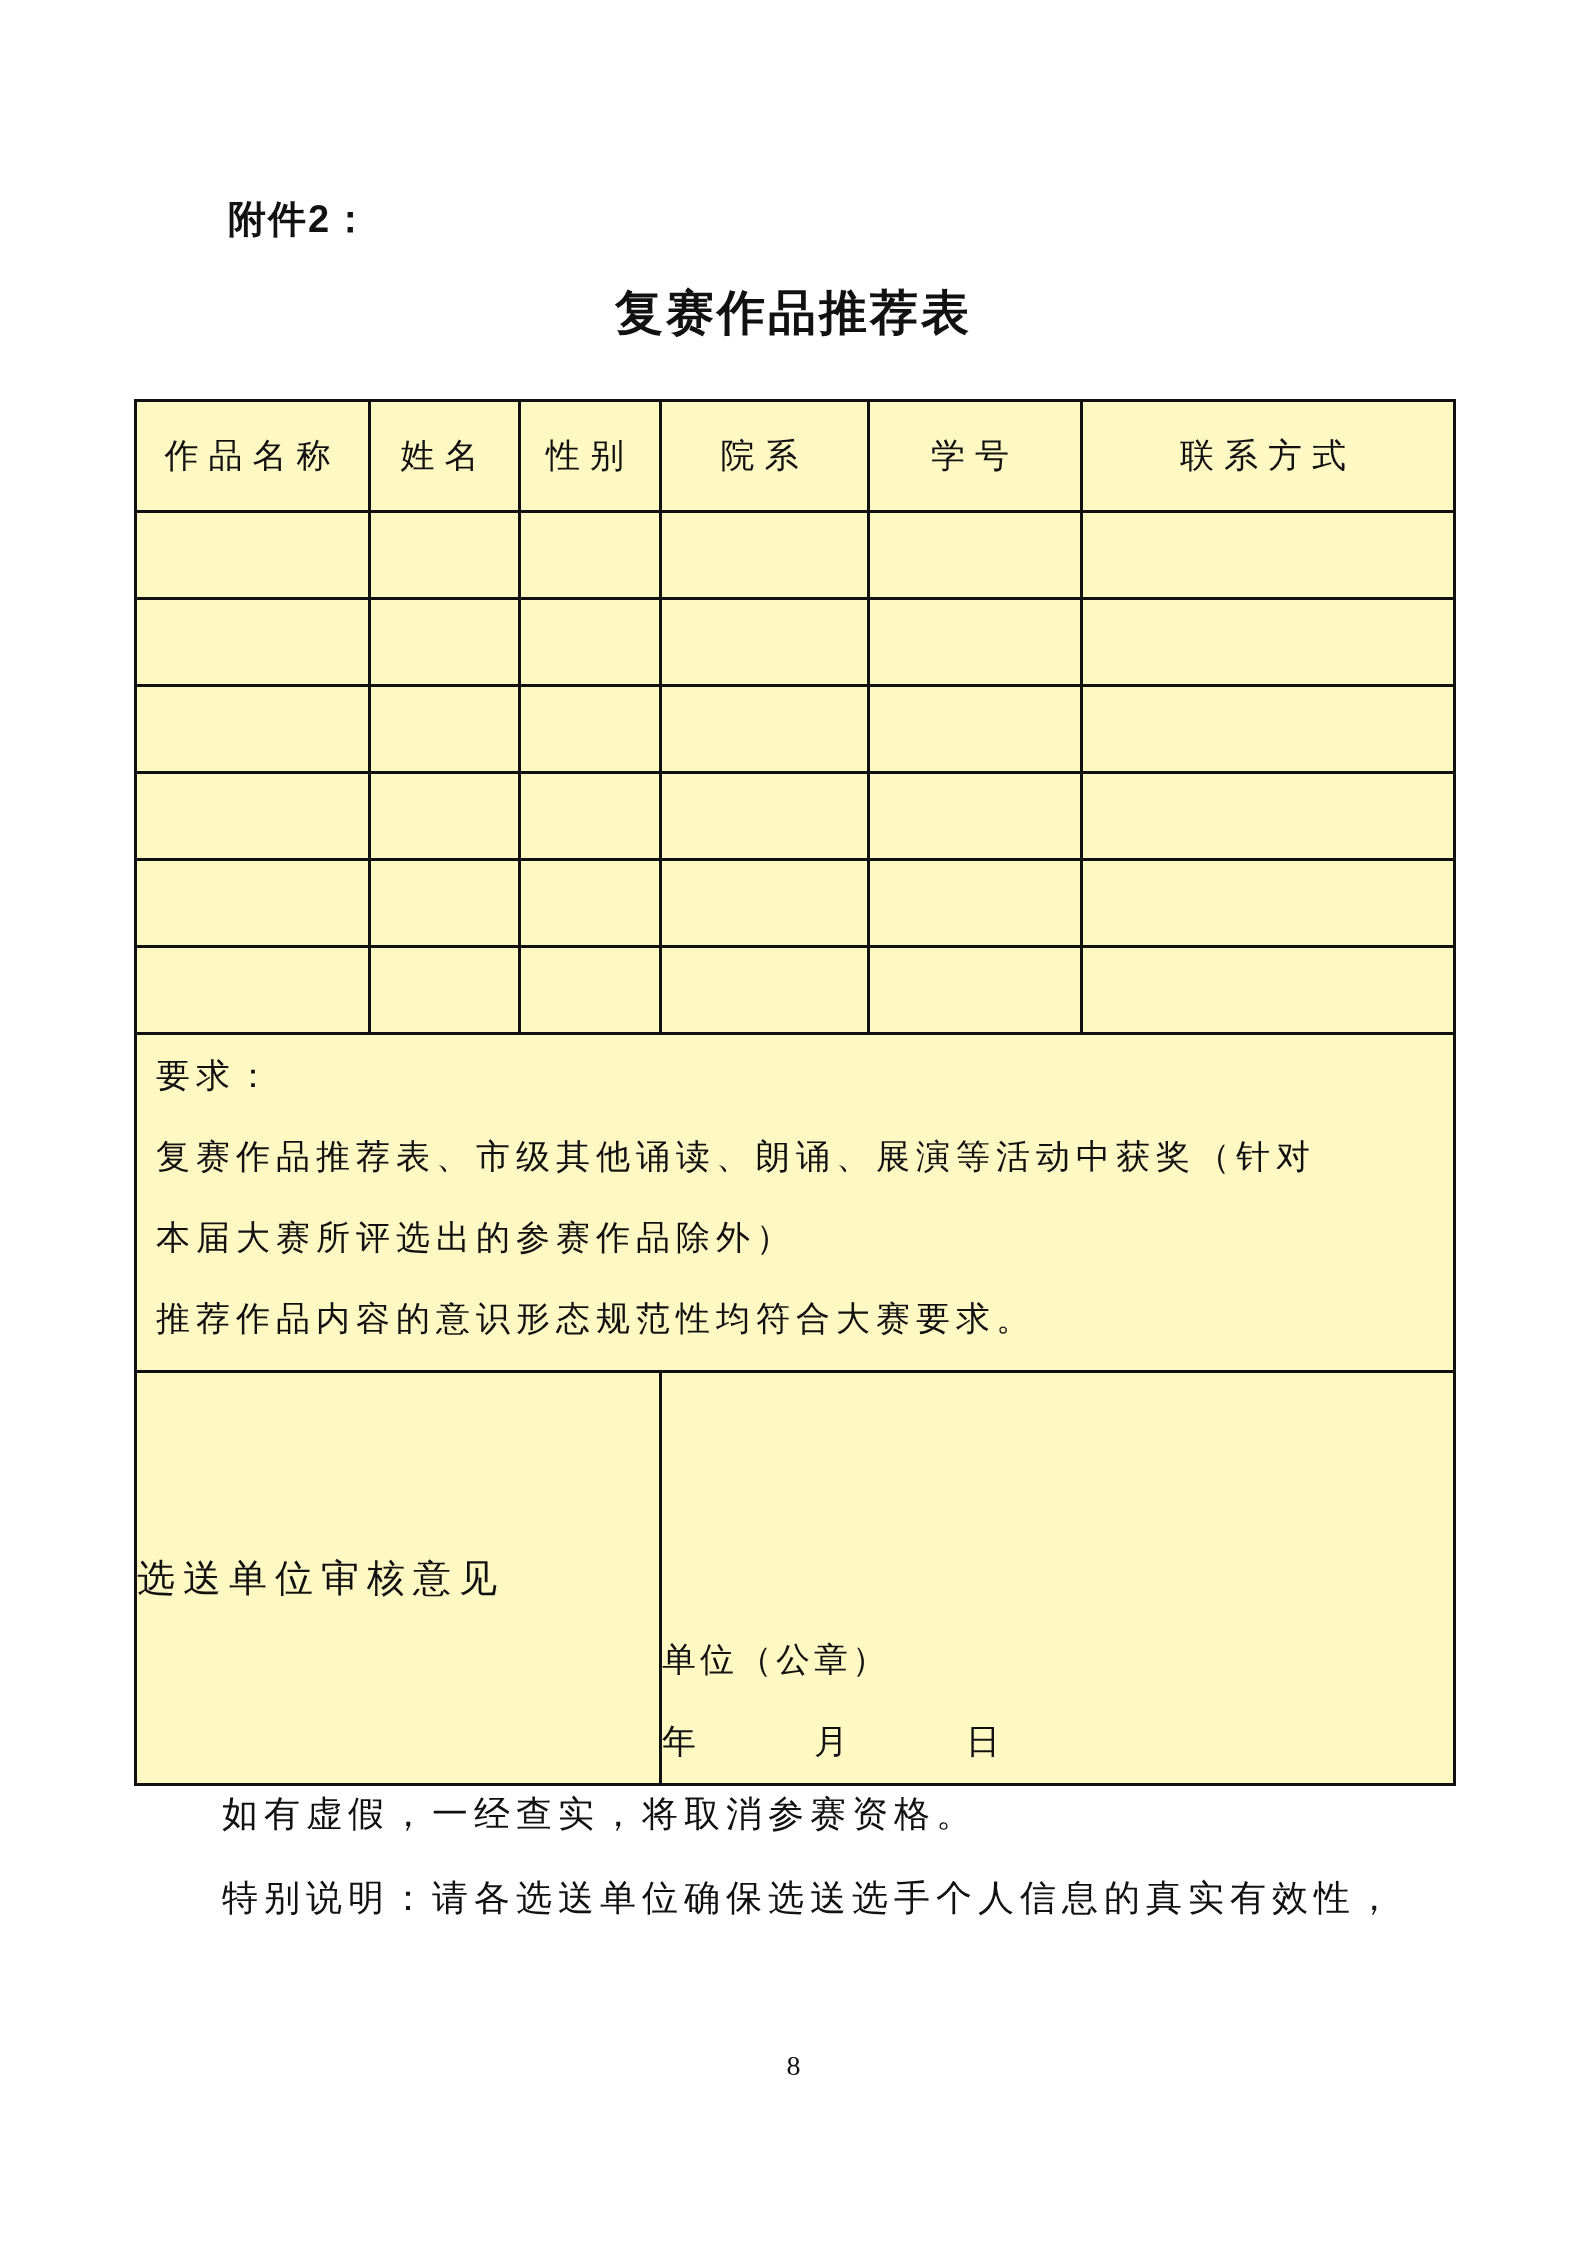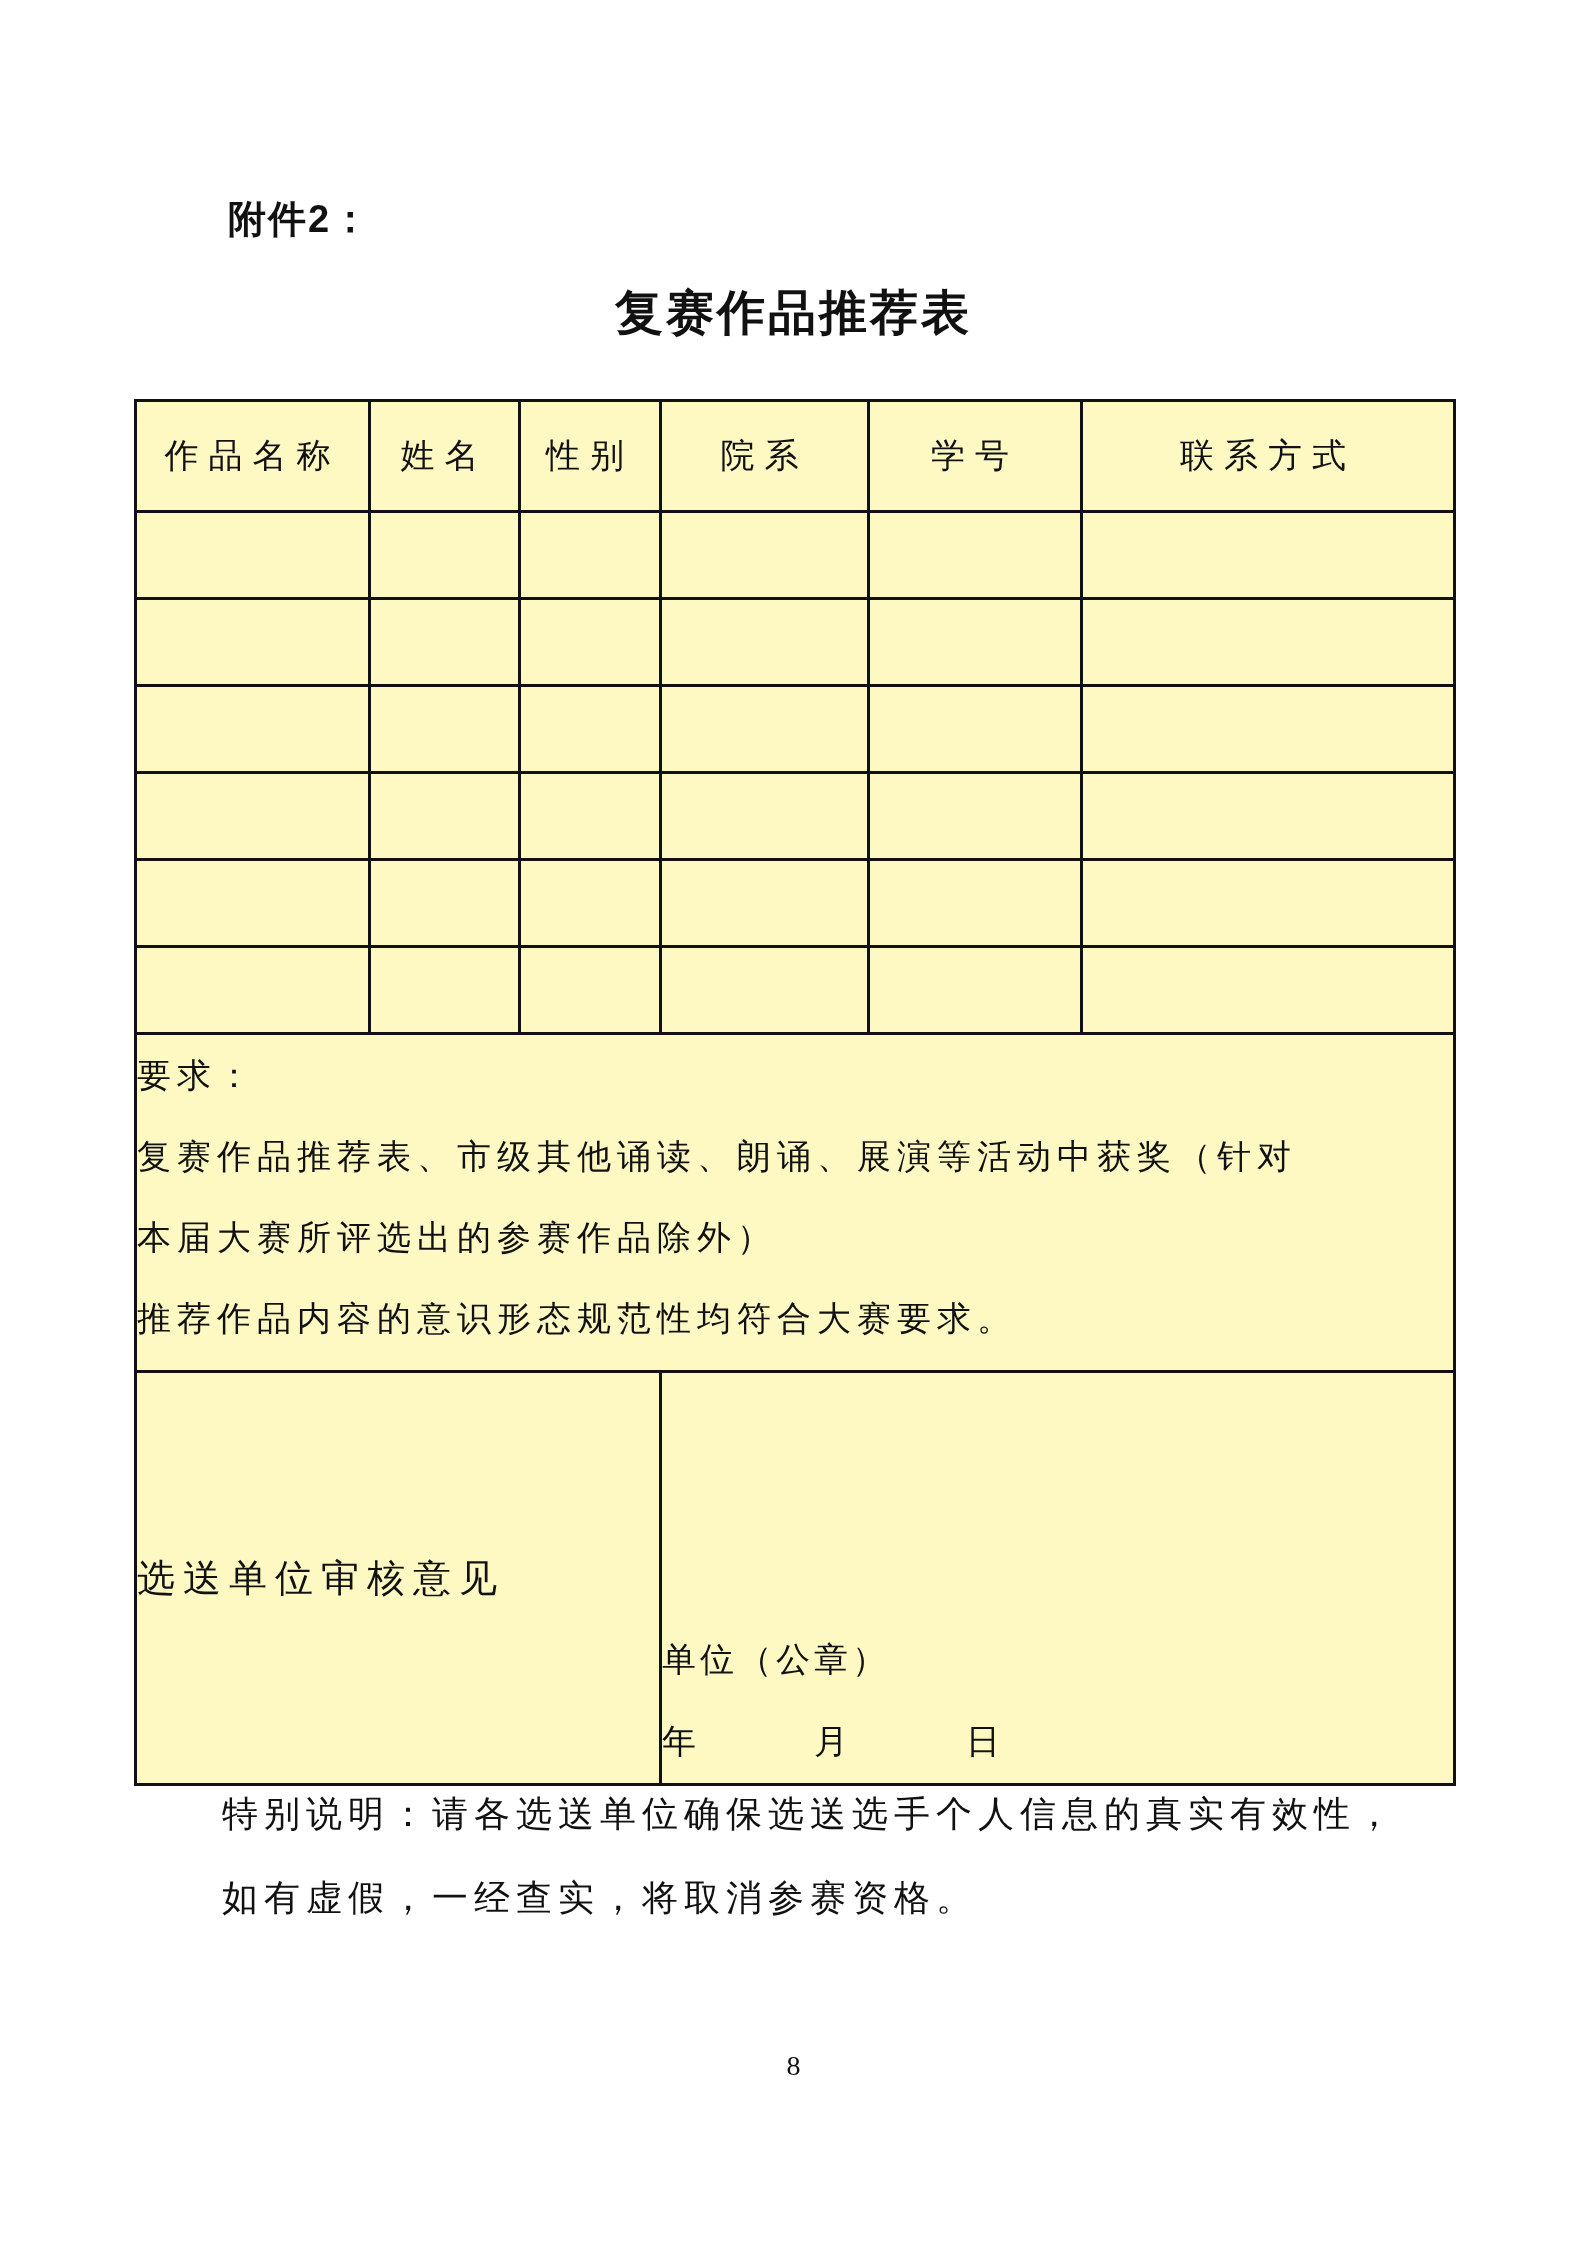--- a/index.html
+++ b/index.html
@@ -30,21 +30,21 @@
   }
   thead th {
     height: 108px; font-weight: 400; font-size: 34px;
     letter-spacing: 10px; text-align: center; vertical-align: middle;
   }
   tr.blank-row td { height: 84px; }
   td.req-cell {
     height: 335px; vertical-align: top; text-align: left;
     padding: 10px 18px 0 16px; font-size: 34px; letter-spacing: 6px;
   }
-  td.req-cell div { line-height: 81px; white-space: nowrap; }
+  td.req-cell div { line-height: 81px; white-space: nowrap; padding-left: 19px; }
   tr.review-row { height: 413px; }
   td.review-left {
     vertical-align: middle; text-align: left;
     padding-left: 14px; font-size: 38px; letter-spacing: 8px;
   }
   td.review-right {
     vertical-align: bottom; text-align: left;
     padding: 0 0 38px 20px; font-size: 34px; letter-spacing: 4px;
   }
   td.review-right div { line-height: 82px; white-space: nowrap; }
@@ -147,17 +147,17 @@
       <td class="review-left" colspan="3">选送单位审核意见</td>
       <td class="review-right" colspan="3">
         <div>单位（公章）</div>
         <div>年　　　月　　　日</div>
       </td>
     </tr>
   </tbody>
 </table>
 
 <div class="note">
+  <div>如有虚假，一经查实，将取消参赛资格。</div>
   <div>特别说明：请各选送单位确保选送选手个人信息的真实有效性，</div>
-  <div>如有虚假，一经查实，将取消参赛资格。</div>
 </div>
 
 <div class="page-number">8</div>
 
 </body></html>

